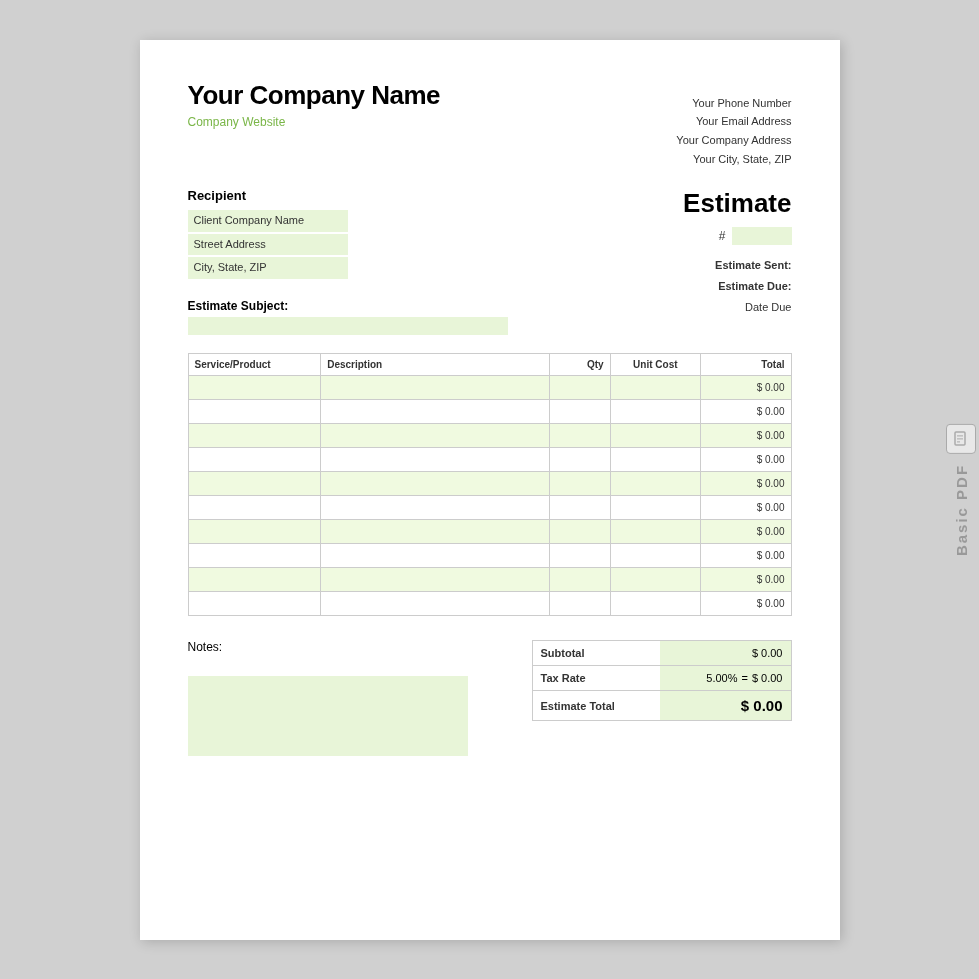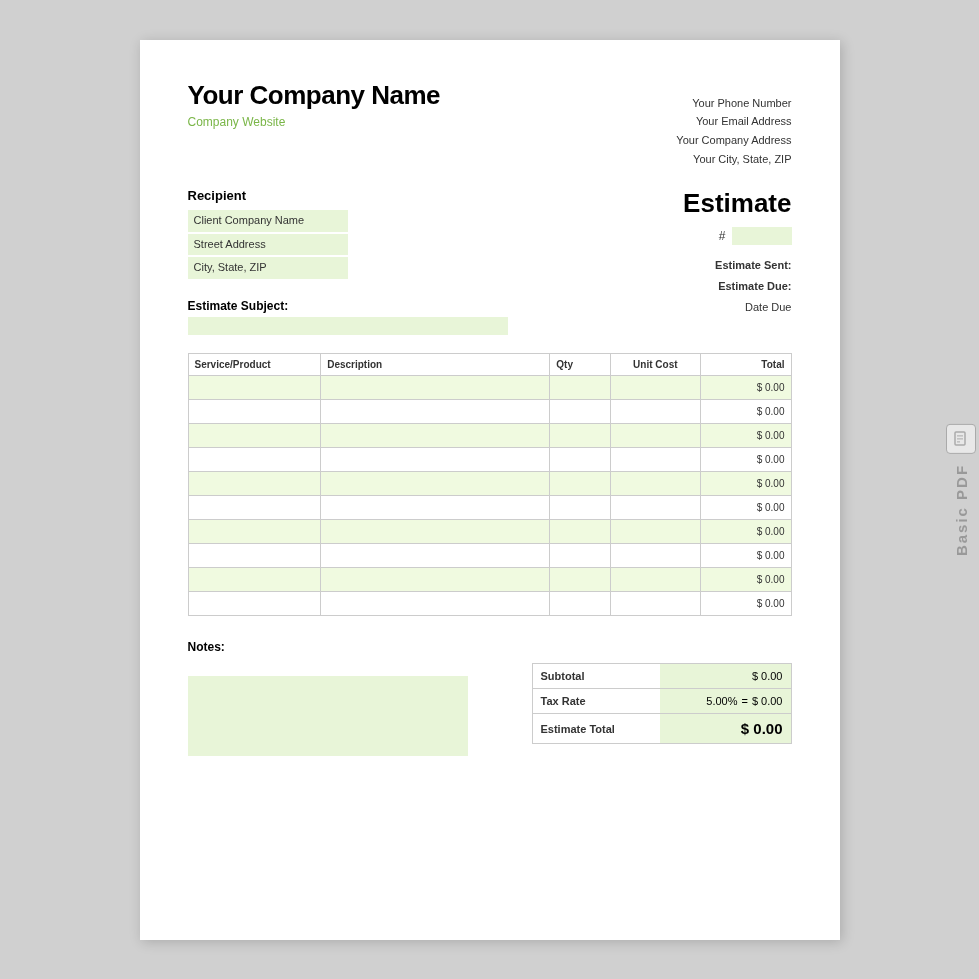--- a/index.html
+++ b/index.html
@@ -193,36 +193,35 @@
     .bottom-section {
       display: flex;
       justify-content: space-between;
       align-items: flex-start;
       gap: 20px;
     }
     .notes-section {
       flex: 1;
     }
     .notes-label {
-      font-weight: bold;
+      font-weight: normal;
       font-size: 12px;
       margin-bottom: 22px;
     }
     .notes-field {
       background: #e8f5d8;
       width: 280px;
       height: 80px;
     }
 
     
     .totals-table {
       width: 260px;
       border-collapse: collapse;
       border: 1px solid #ccc;
-      margin-top: 23px;
     }
     .totals-table td {
       padding: 6px 8px;
       font-size: 11px;
       border-bottom: 1px solid #ccc;
     }
     .totals-table td.label-cell {
       font-weight: bold;
       color: #333;
       background: #fff;
@@ -303,21 +302,21 @@
         <div><span>Date Due</span></div>
       </div>
     </div>
   </div>
 
   <table class="items-table">
     <thead>
       <tr>
         <th style="width:22%">Service/Product</th>
         <th style="width:38%">Description</th>
-        <th style="width:10%; text-align:left;">Qty</th>
+        <th style="width:10%; text-align:right;">Qty</th>
         <th style="width:15%; text-align:center;">Unit Cost</th>
         <th style="width:15%; text-align:right;">Total</th>
       </tr>
     </thead>
     <tbody id="table-body">
     <tr class="even">
           <td class="green-cell"></td>
           <td class="green-cell"></td>
           <td class="green-cell"></td>
           <td class="green-cell"></td>

